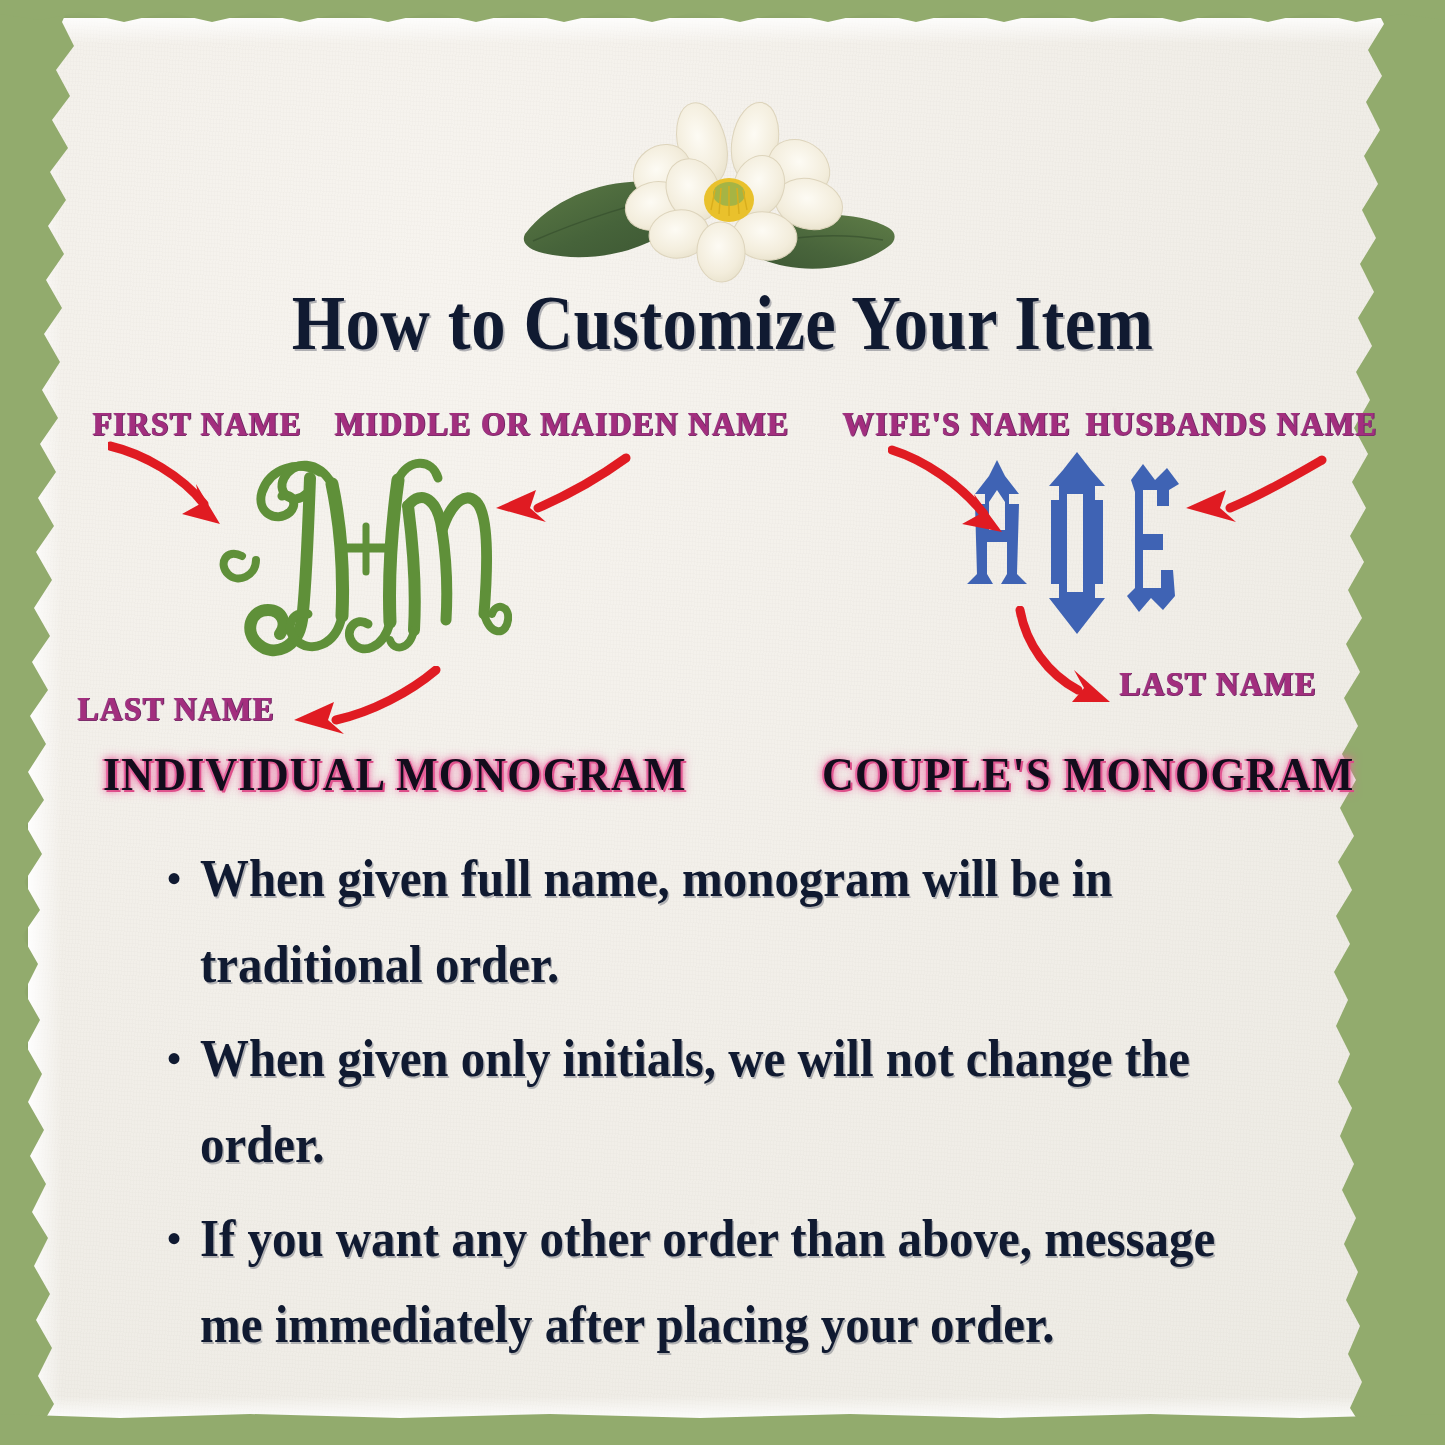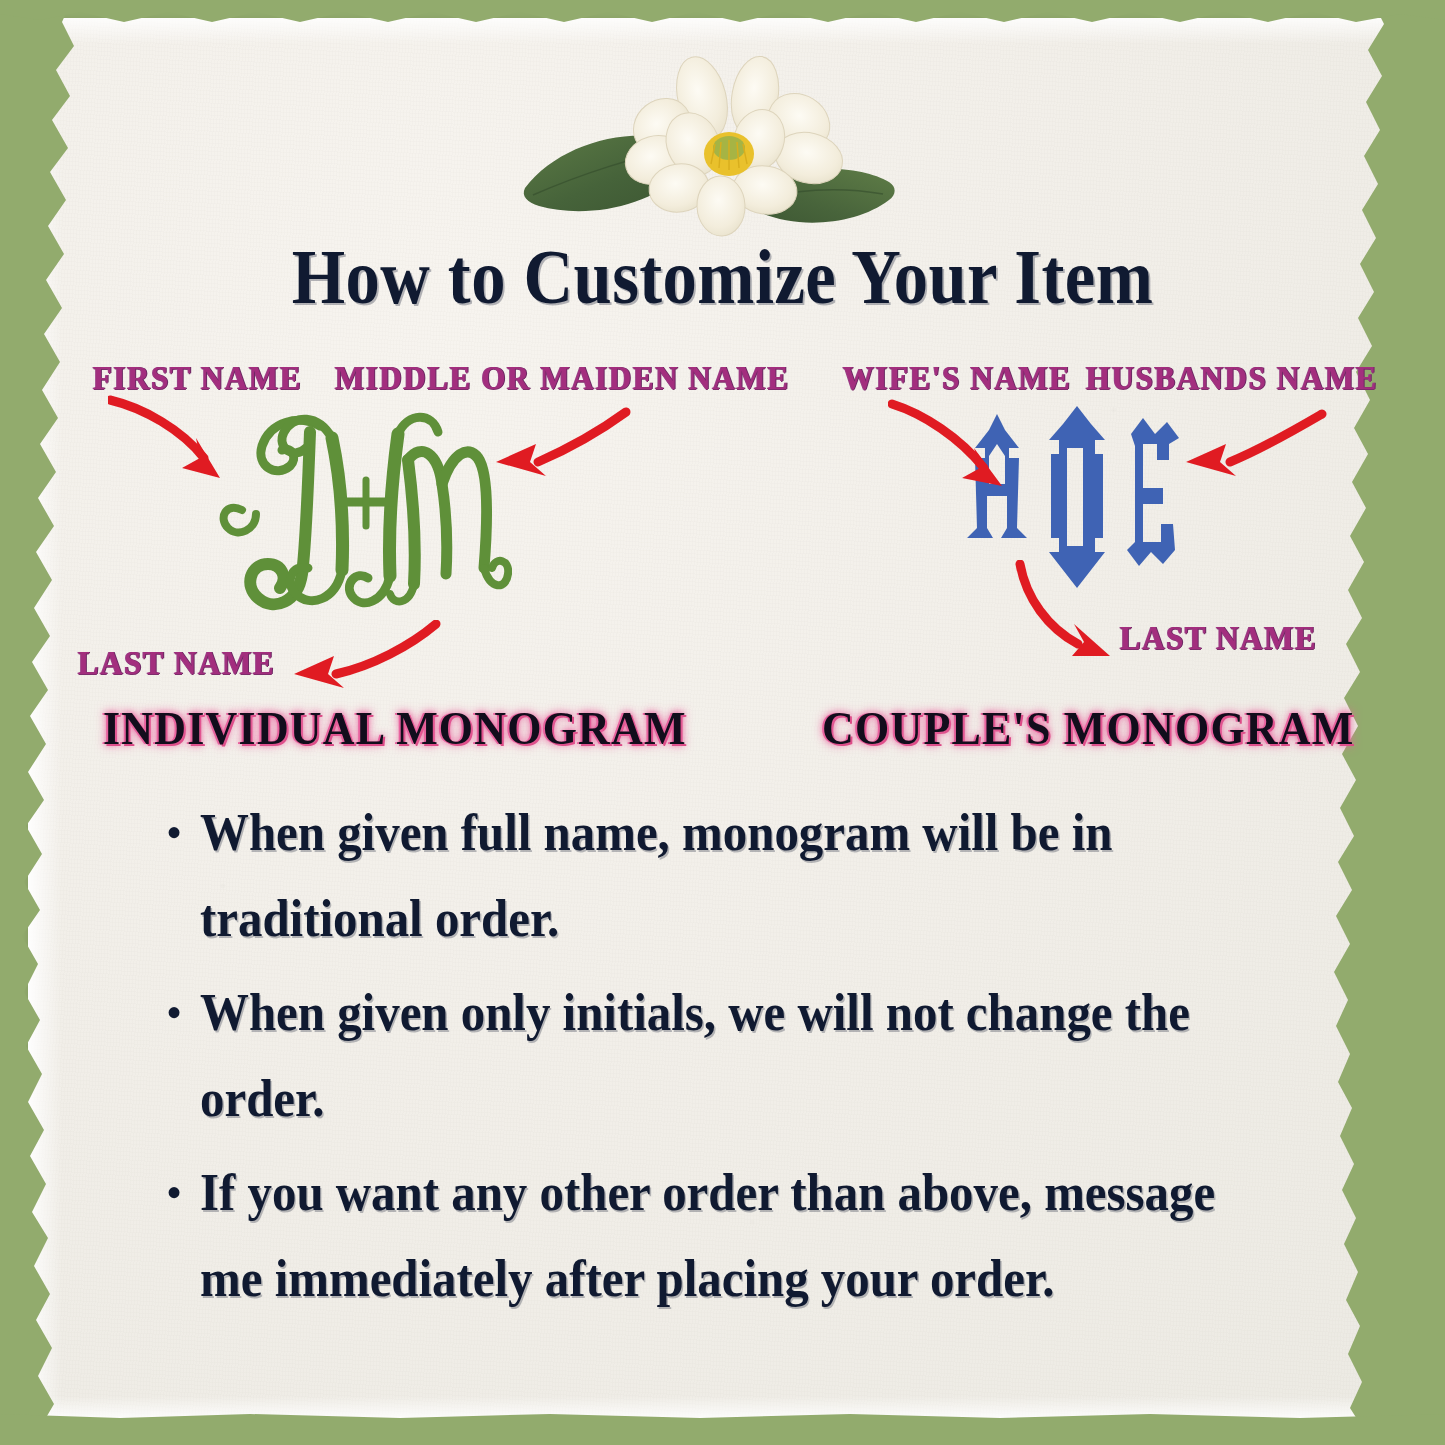--- a/index.html
+++ b/index.html
@@ -55,20 +55,21 @@
       linear-gradient(270deg, rgba(255,255,255,.95) 0px, rgba(255,255,255,.0) 34px),
       linear-gradient(180deg, rgba(255,255,255,.85) 0px, rgba(255,255,255,.0) 26px),
       linear-gradient(0deg,   rgba(255,255,255,.85) 0px, rgba(255,255,255,.0) 22px);
     pointer-events: none;
   }
 
   
   #content {
     position: absolute;
     inset: 0;
+    margin-top: 46px;
   }
 
   
   #flower {
     position: absolute;
     left: 497px;
     top: 48px;
     width: 420px;
     height: 190px;
   }

